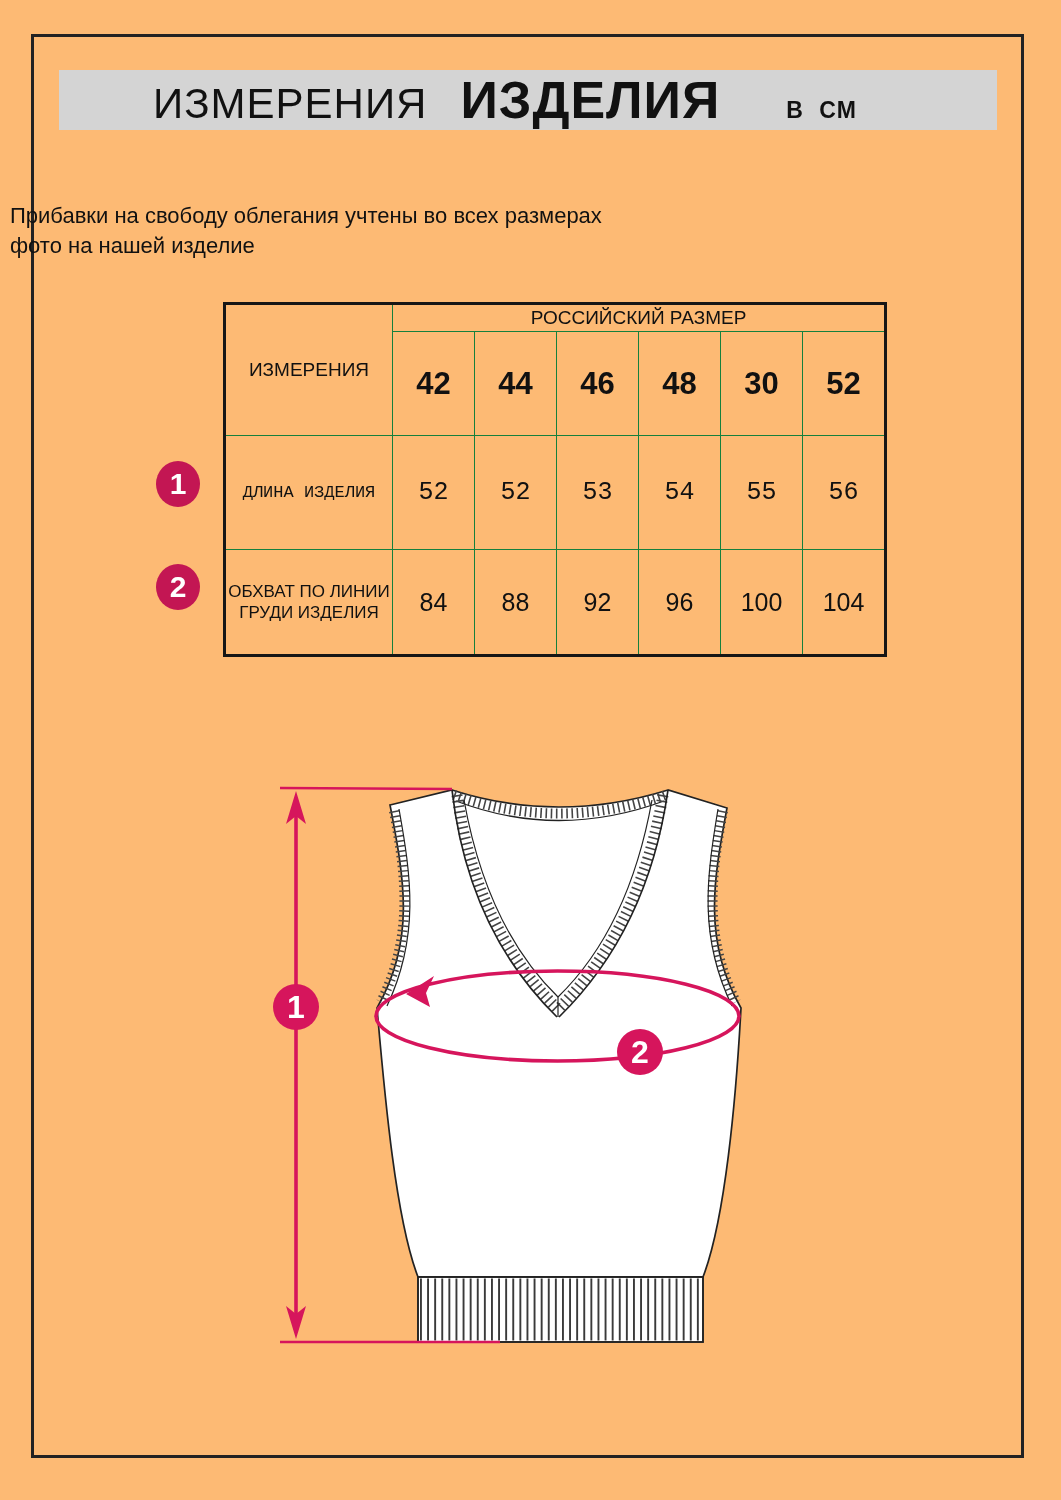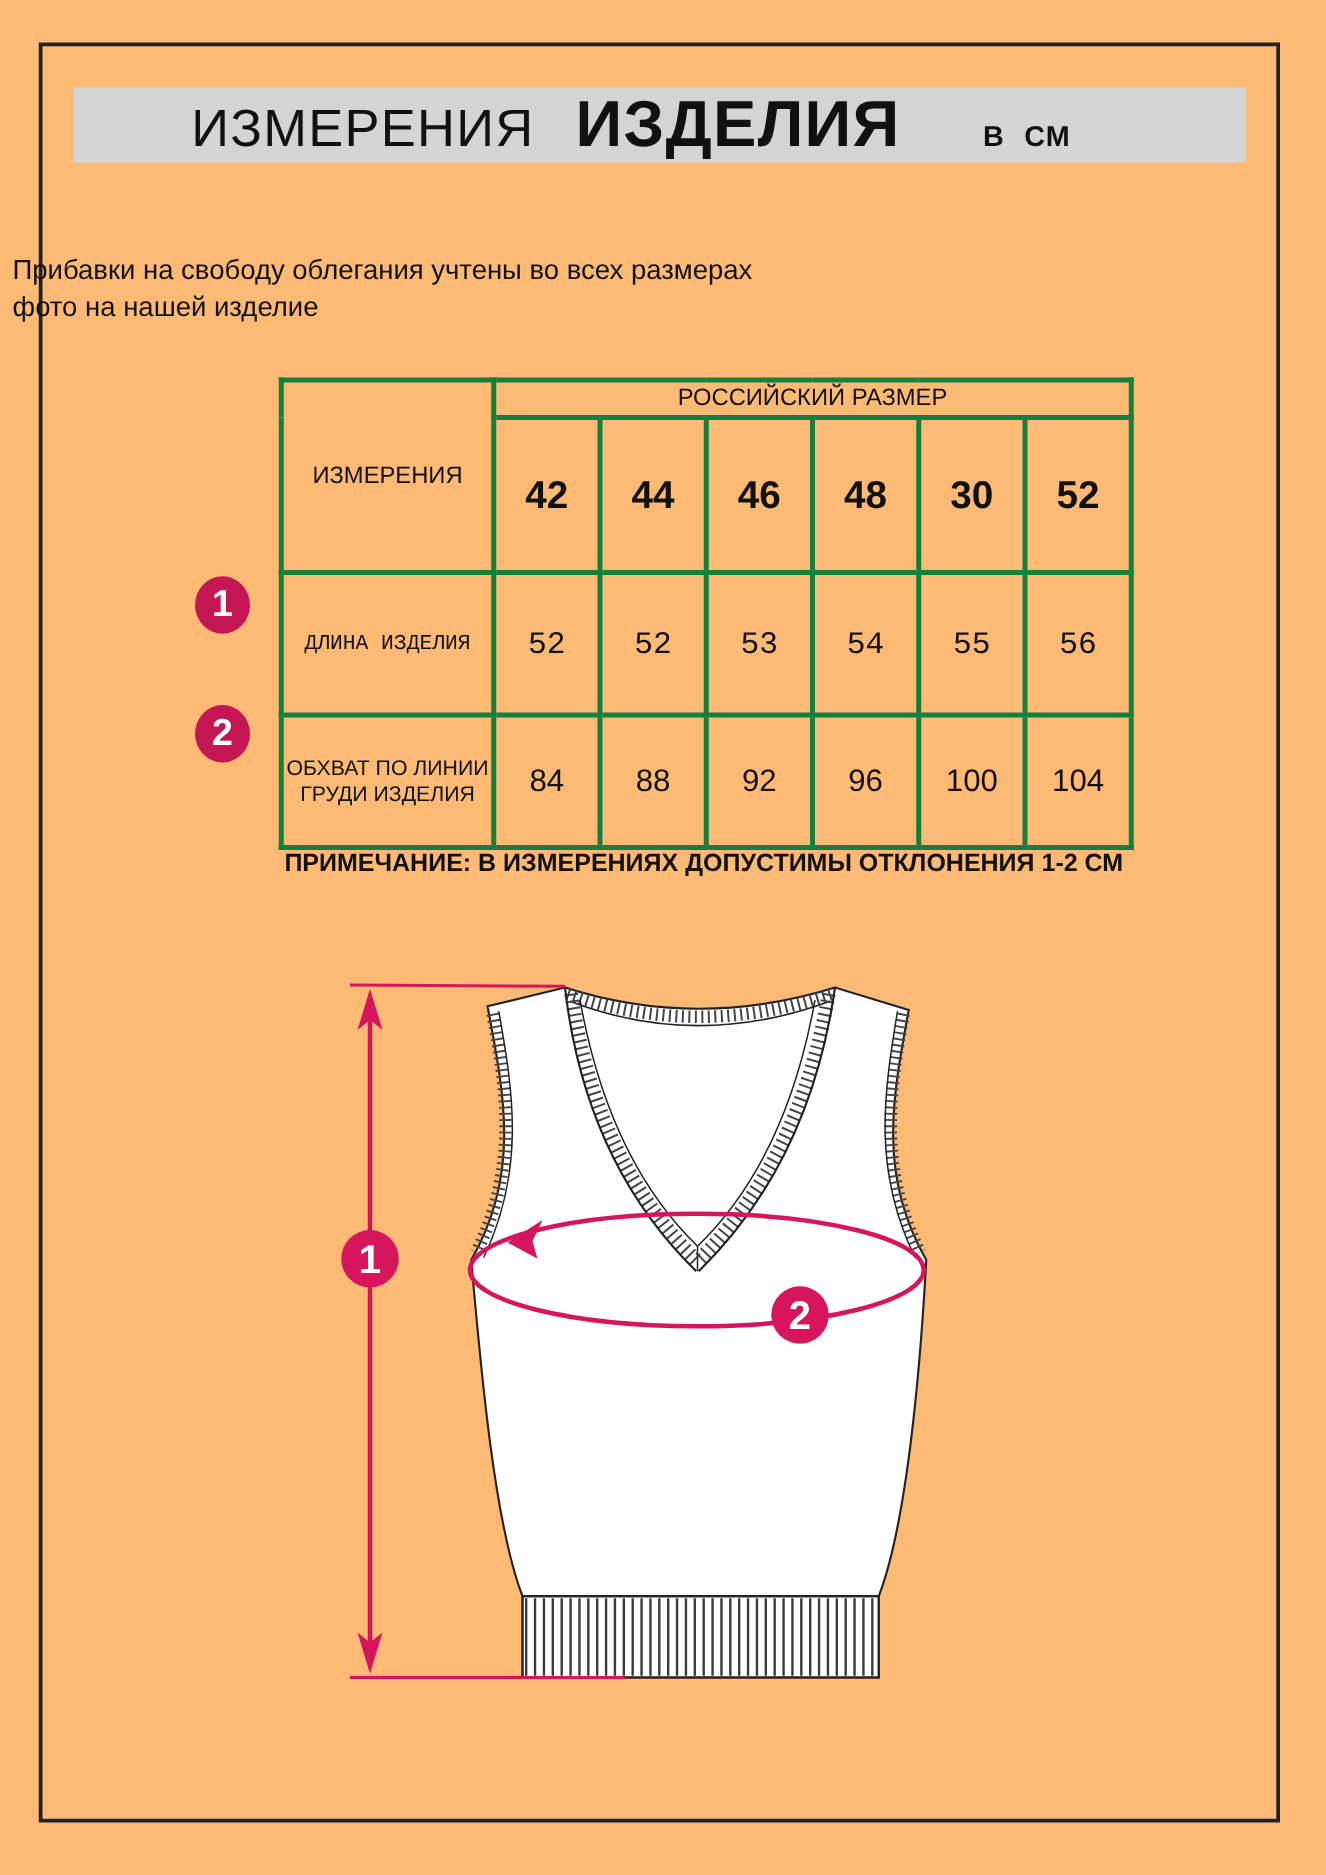--- a/index.html
+++ b/index.html
@@ -13,27 +13,27 @@
   .hb-t1{margin-left:94px;font-size:42px;font-weight:400;letter-spacing:1px;line-height:60px;}
   .hb-t2{margin-left:33px;font-size:52px;font-weight:700;letter-spacing:1px;line-height:60px;}
   .hb-t3{margin-left:66px;font-size:23px;font-weight:600;letter-spacing:1px;word-spacing:8px;line-height:60px;}
   .article{position:absolute;left:0;top:146px;width:1061px;text-align:center;
            font-size:32px;font-weight:400;}
   .intro{position:absolute;left:10px;top:201px;width:1040px;text-align:left;
          font-size:22px;line-height:30px;}
   
   .size-table{position:absolute;left:223px;top:302px;border-collapse:collapse;
               table-layout:fixed;}
-  .size-table td{border:4px solid #15803d;text-align:center;vertical-align:middle;
+  .size-table td{border:1px solid #15803d;text-align:center;vertical-align:middle;
                  padding:0;margin-left:10px;}
   .size-table{border:3px solid #161616;}
   .c-measure{width:166px;font-size:19px;}
   .c-group{font-size:19px;height:26px;line-height:24px;}
   .c-size{width:81px;font-size:31px;font-weight:700;}
-  .row-sizes{height:124px;}
+  .row-sizes{height:104px;}
   .row-data1{height:114px;font-family:Liberation Mono, monospace;}
   .row-data2{height:106px;}
   .c-label{font-size:17px;line-height:21px;padding:0 18px;}
   .c-val{font-size:25px;}
   
   .tbl-marker{position:absolute;width:44px;height:46px;border-radius:50%;
               background:#c31653;color:#fff;font-weight:700;font-size:30px;
               display:flex;align-items:center;justify-content:center;}
   .tbl-marker.m1{left:156px;top:461px;}
   .tbl-marker.m2{left:156px;top:564px;}
@@ -93,21 +93,20 @@
       <td class="c-val">96</td>
       <td class="c-val">100</td>
       <td class="c-val">104</td>
     </tr>
   </tbody>
     </table>
 
   <div class="tbl-marker m1">1</div>
   <div class="tbl-marker m2">2</div>
 
-  <div class="note">ПРИМЕЧАНИЕ: В ИЗМЕРЕНИЯХ ДОПУСТИМЫ ОТКЛОНЕНИЯ 1-2 СМ</div>
 
   <svg class="diagram-svg" viewBox="0 0 1061 1500">
 
     <path d="M390,805 L452,790 Q558,824 668,790 L727,808
          C714,878 702,940 741,1008
          C736,1100 725,1220 703,1277
          L418,1277
          C396,1220 385,1100 377,1008
          C416,940 404,878 390,805 Z" fill="#ffffff" stroke="#222" stroke-width="1.7"></path>
 

